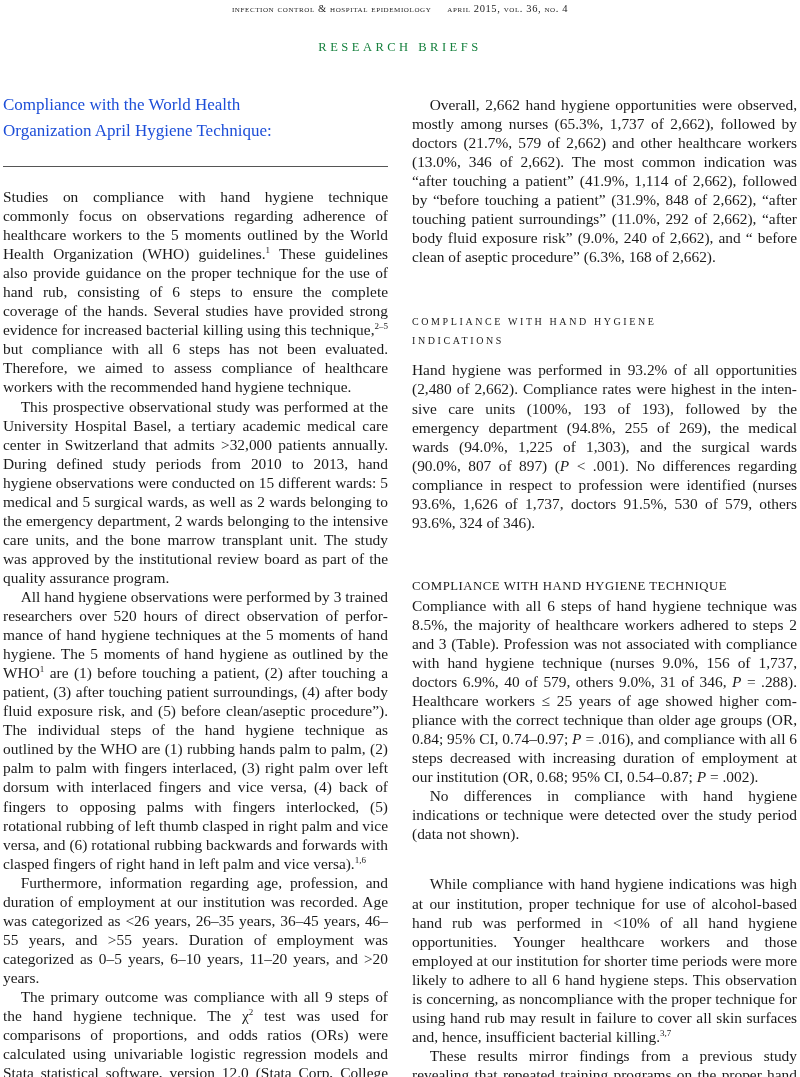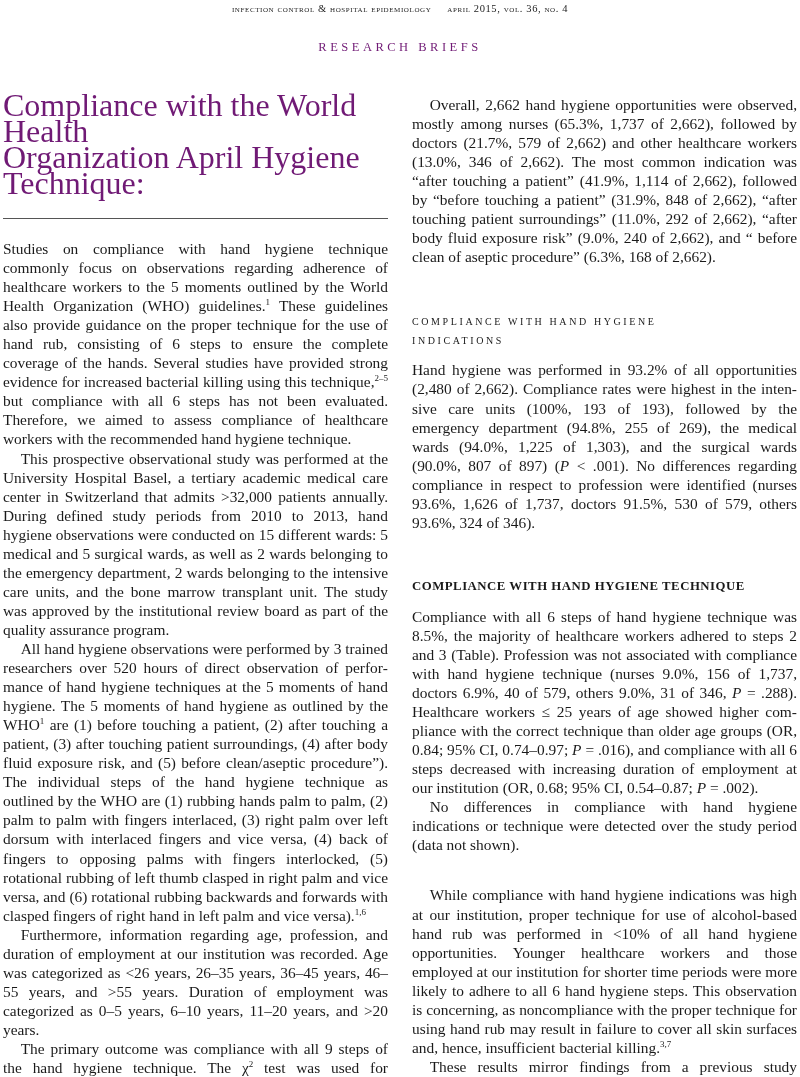--- a/index.html
+++ b/index.html
@@ -2,26 +2,26 @@
 <html><head>
 <meta charset="utf-8">
 <style>
   html, body { margin: 0; padding: 0; background: #fff; }
   body { width: 800px; height: 1077px; overflow: hidden; position: relative;
          font-family: "Liberation Serif", "DejaVu Serif", serif; color: #1a1a1a; }
   .running-head { position: absolute; top: 3px; left: 0; width: 800px; text-align: center;
          font-size: 10.5px; letter-spacing: 0.6px; font-variant: small-caps; text-transform: lowercase; color: #222; }
   .running-head .rh-gap { display: inline-block; width: 16px; }
   .section-label { position: absolute; top: 40px; left: 0; width: 800px; text-align: center;
-         font-size: 12.5px; letter-spacing: 3.5px; text-transform: uppercase; color: #701a75; }
+         font-size: 12.5px; letter-spacing: 3.5px; text-transform: uppercase; color: #15803d; }
   .col { position: absolute; top: 92px; width: 385px; font-size: 15.4px; line-height: 19.05px;
          text-align: justify; hyphens: manual; }
   .col-left { left: 3px; }
   .col-right { left: 412px; top: 95px; }
-  .title { font-size: 32px; line-height: 26px; font-weight: normal; margin: 0; text-align: left; color: #701a75; }
+  .title { font-size: 17px; line-height: 26px; font-weight: normal; margin: 0; text-align: left; color: #1d4ed8; }
   .rule { border: 0; border-top: 1px solid #555; margin: 22px 0 20px 0; }
   p { margin: 0; }
   p.indent { text-indent: 1.15em; }
   sup { font-size: 9px; line-height: 0; vertical-align: 6px; }
   .i { font-style: italic; }
   h3.sec { font-weight: normal; font-size: 10px; letter-spacing: 2.6px; text-transform: uppercase;
            line-height: 19px; margin: 0; }
   h3.sec.sc2 { letter-spacing: 0.5px; font-size: 12.8px; }
 </style>
 </head>
@@ -53,21 +53,21 @@
 
 <div class="col col-right">
   <p class="indent">Overall, 2,662 hand hygiene opportunities were observed, mostly among nurses (65.3%, 1,737 of 2,662), followed by doctors (21.7%, 579 of 2,662) and other healthcare workers (13.0%, 346 of 2,662). The most common indication was “after touching a patient” (41.9%, 1,114 of 2,662), followed by “before touching a patient” (31.9%, 848 of 2,662), “after touching patient surroundings” (11.0%, 292 of 2,662), “after body fluid exposure risk” (9.0%, 240 of 2,662), and “ before clean of aseptic procedure” (6.3%, 168 of 2,662).</p>
 
   <h3 class="sec" style="margin-top:46px;margin-bottom:10px;">
     <span>Compliance with Hand Hygiene</span><br><span>Indications</span>
   </h3>
 
   <p><span>Hand hygiene was performed in 93.2% of all opportunities (2,480 of 2,662). Compliance rates were highest in the inten­sive care units (100%, 193 of 193), followed by the emergency department (94.8%, 255 of 269), the medical wards (94.0%, 1,225 of 1,303), and the surgical wards (90.0%, 807 of 897) (</span><span class="i">P</span><span> &lt; .001). No differences regarding compliance in respect to profession were identified (nurses 93.6%, 1,626 of 1,737, doctors 91.5%, 530 of 579, others 93.6%, 324 of 346).</span></p>
 
-  <h3 class="sec sc2" style="margin-top:45px;margin-bottom:11px;font-weight:bold;">Compliance with hand hygiene technique</h3>
+  <h3 class="sec sc2" style="margin-top:45px;">Compliance with hand hygiene technique</h3>
 
   <p><span>Compliance with all 6 steps of hand hygiene technique was 8.5%, the majority of healthcare workers adhered to steps 2 and 3 (Table). Profession was not associated with compliance with hand hygiene technique (nurses 9.0%, 156 of 1,737, doctors 6.9%, 40 of 579, others 9.0%, 31 of 346, </span><span class="i">P</span><span> = .288). Healthcare workers  ≤ 25 years of age showed higher com­pliance with the correct technique than older age groups (OR, 0.84; 95% CI, 0.74–0.97; </span><span class="i">P</span><span> = .016), and compliance with all 6 steps decreased with increasing duration of employment at our institution (OR, 0.68; 95% CI, 0.54–0.87; </span><span class="i">P</span><span> = .002).</span></p>
 
   <p class="indent">No differences in compliance with hand hygiene indications or technique were detected over the study period (data not shown).</p>
 
   <p class="indent" style="margin-top:31px;"><span>While compliance with hand hygiene indications was high at our institution, proper technique for use of alcohol-based hand rub was performed in &lt;10% of all hand hygiene opportunities. Younger healthcare workers and those employed at our institution for shorter time periods were more likely to adhere to all 6 hand hygiene steps. This obser­vation is concerning, as noncompliance with the proper technique for using hand rub may result in failure to cover all skin surfaces and, hence, insufficient bacterial killing.</span><sup>3,7</sup></p>
 
   <p class="indent"><span>These results mirror findings from a previous study revealing that repeated training programs on the proper hand hygiene technique should be offered throughout professional life to ensure greater degrees of reduction of bacterial densities.</span></p>
 </div>
 

